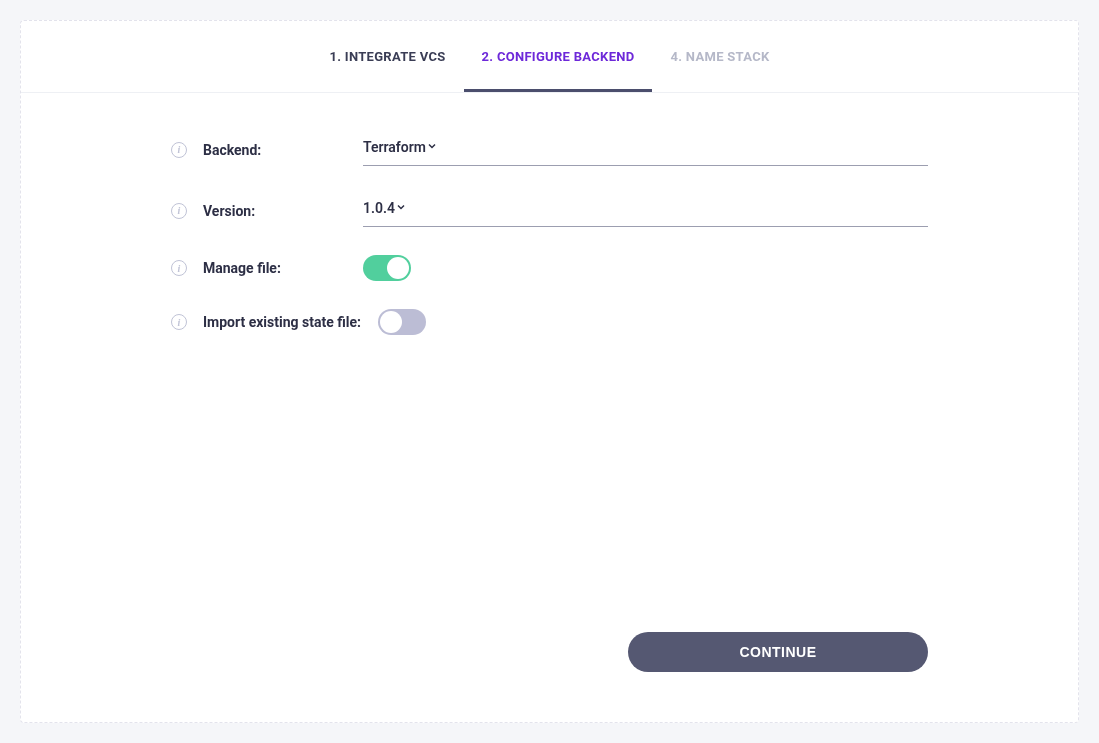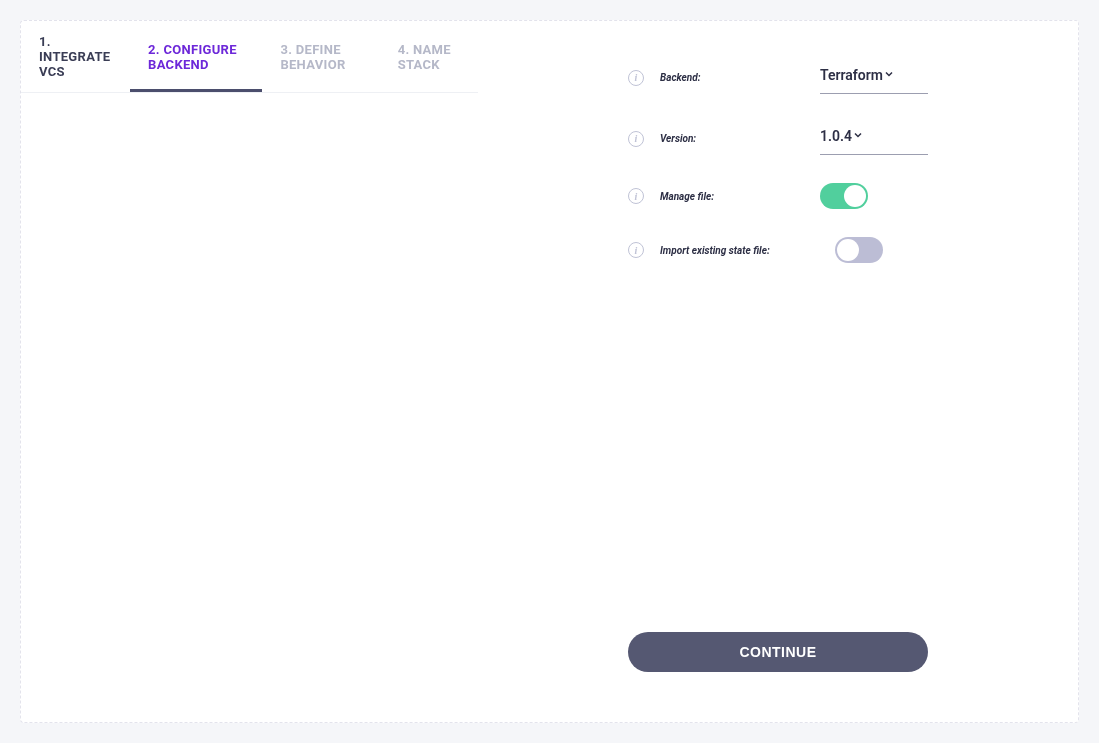--- a/index.html
+++ b/index.html
@@ -13,21 +13,21 @@
       padding: 20px;
       width: 1099px;
       height: 743px;
     }
     .card {
       background: #fff;
       border: 1px dashed #e3e3ec;
       border-radius: 4px;
       height: 703px;
       display: flex;
-      flex-direction: row;
+      flex-direction: column;
     }
     .tabs {
       display: flex;
       justify-content: center;
       border-bottom: 1px solid #eef0f4;
       height: 72px;
       align-items: stretch;
     }
     .tab {
       display: flex;
@@ -76,26 +76,25 @@
       justify-content: center;
       font-size: 10px;
       font-weight: 700;
       color: #c0c3d6;
       margin-right: 16px;
       font-style: italic;
       flex-shrink: 0;
       font-family: Georgia, serif;
     }
     .label {
-      font-size: 10px;
+      font-size: 14px;
       font-weight: 700;
       color: #2d2f45;
       width: 160px;
       flex-shrink: 0;
-      font-style: italic;
     }
     .select {
       flex: 1;
       display: flex;
       align-items: center;
       justify-content: flex-start;
       border-bottom: 1px solid #9c9eb0;
       padding: 6px 6px 10px 0;
       font-size: 14px;
       color: #2d2f45;
@@ -131,21 +130,21 @@
     }
     .toggle.on .toggle-knob {
       left: 24px;
     }
     .toggle.off .toggle-knob {
       left: 2px;
     }
     .footer {
       margin-top: auto;
       display: flex;
-      justify-content: flex-start;
+      justify-content: flex-end;
       padding-bottom: 30px;
     }
     .continue-btn {
       background: #555872;
       color: #fff;
       font-size: 14px;
       font-weight: 700;
       letter-spacing: 0.5px;
       border: none;
       border-radius: 22px;
@@ -155,21 +154,20 @@
     }
   </style>
 </head>
 <body>
 
 <div class="card">
 
   <div class="tabs">
     <div class="tab completed">1. INTEGRATE VCS</div>
     <div class="tab active">2. CONFIGURE BACKEND</div>
-    <div class="tab">3. DEFINE BEHAVIOR</div>
     <div class="tab">4. NAME STACK</div>
   </div>
 
   <div class="body">
 
     <div class="row">
       <span class="info-icon">i</span>
       <span class="label">Backend:</span>
       <div class="select">
         <span>Terraform</span>

